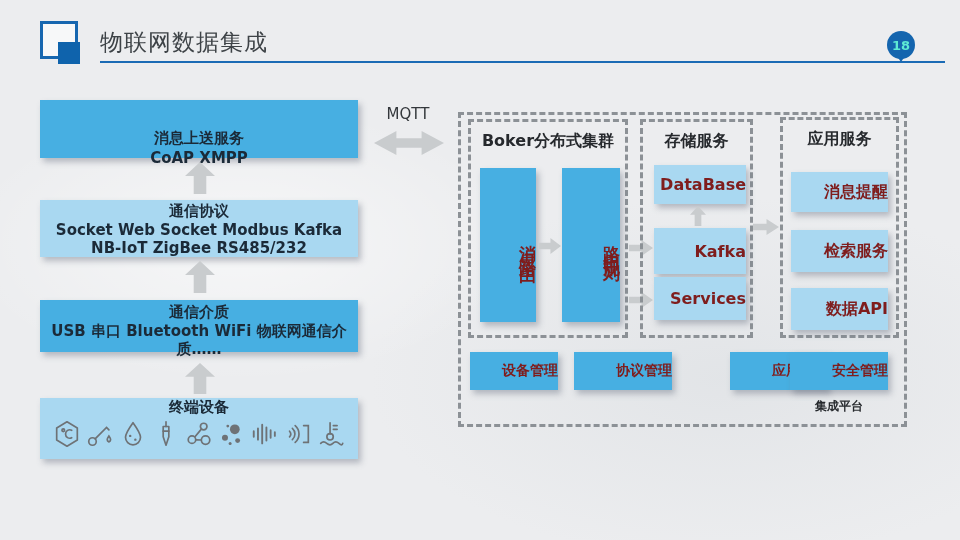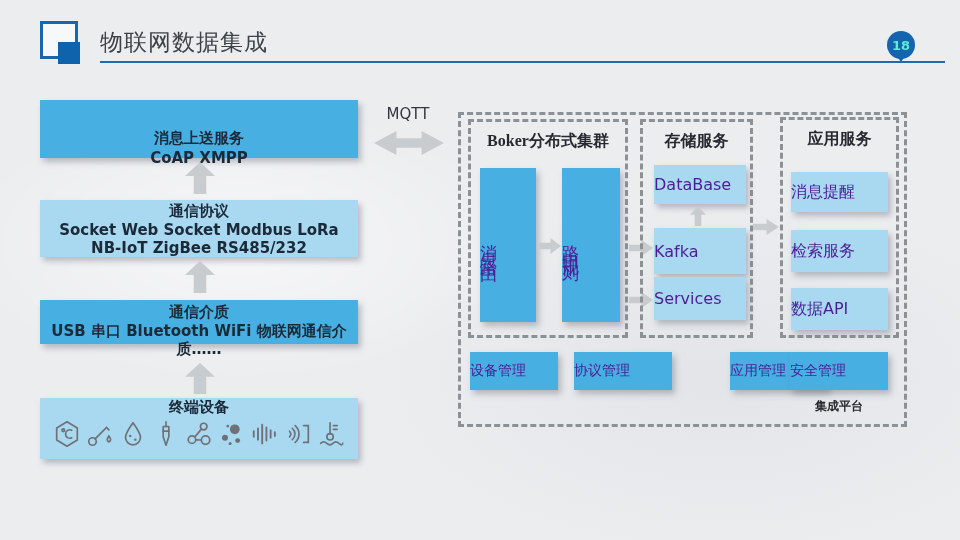--- a/index.html
+++ b/index.html
@@ -27,39 +27,39 @@
 
   
   .fbox { left:40px; width:318px; color:#1B2A38; font-weight:bold; text-align:center;
           box-shadow:3px 4px 6px rgba(110,120,135,.45); }
   .solid { background:#47AFE2; }
   .light { background:#A9D8F1; }
   .fbox .bline { font-size:15px; line-height:18.5px; padding:0 8px; }
   .b1 { top:100px; height:58px; padding-top:28px; }
   .b1 .bline { line-height:20px; }
   .b2 { top:200px; height:57px; padding-top:2px; }
-  .b3 { top:300px; height:44px; padding-top:3px; }
+  .b3 { top:300px; height:52px; padding-top:3px; }
   .b4 { top:398px; height:61px; }
   .icon-row { display:flex; justify-content:space-between; padding:2px 12px 0 12px; }
   .ticon { width:30px; height:30px; color:#6E7276; }
   .ticon svg { width:30px; height:30px; display:block; }
 
   
   .arr { background:#C9CCCE; }
   .arr-up { clip-path:polygon(50% 0, 100% 44%, 71% 44%, 71% 100%, 29% 100%, 29% 44%, 0 44%); }
   .arr-right { clip-path:polygon(0 30%, 52% 30%, 52% 0, 100% 50%, 52% 100%, 52% 70%, 0 70%); }
   .arr-double { clip-path:polygon(0 50%, 32% 0, 32% 30%, 68% 30%, 68% 0, 100% 50%, 68% 100%, 68% 70%, 32% 70%, 32% 100%); }
   .mqtt-label { left:372px; top:105px; width:72px; text-align:center; font-size:15px; color:#33373B; }
   .mqtt-arrow { left:374px; top:131px; width:70px; height:24px; }
 
   
   .dash { border:3px dashed #8C9196; background:transparent; }
   .gtitle { font-weight:bold; font-size:16px; color:#26292D; text-align:center; }
 
-  .node { color:#4c1d95; font-weight:normal; display:flex; align-items:center; justify-content:flex-start;
+  .node { color:#7f1d1d; font-weight:bold; display:flex; align-items:center; justify-content:flex-end;
           box-shadow:3px 4px 6px rgba(110,120,135,.45); font-size:16px; }
   .vtext { writing-mode:vertical-rl; text-orientation:upright; font-size:17px; letter-spacing:7px; line-height:1; }
   .mgmt { top:352px; height:38px; font-size:14px; }
   .plat-label { left:790px; top:398px; width:98px; text-align:center; font-weight:bold; font-size:12px; color:#26292D; }
 </style>
 </head>
 <body>
 
 <div class="slide">
 
@@ -74,21 +74,21 @@
 
   <div>
     <div class="abs fbox solid b1">
       <div class="bline">消息上送服务</div>
       <div class="bline">CoAP XMPP</div>
     </div>
     <div class="abs arr arr-up" style="left:185px; top:162px; width:30px; height:32px;"></div>
 
     <div class="abs fbox light b2">
       <div class="bline">通信协议</div>
-      <div class="bline">Socket Web Socket Modbus LoRa</div>
+      <div class="bline">Socket Web Socket Modbus Kafka</div>
       <div class="bline">NB-IoT ZigBee RS485/232</div>
     </div>
     <div class="abs arr arr-up" style="left:185px; top:261px; width:30px; height:32px;"></div>
 
     <div class="abs fbox solid b3">
       <div class="bline">通信介质</div>
       <div class="bline">USB 串口 Bluetooth WiFi 物联网通信介质……</div>
     </div>
     <div class="abs arr arr-up" style="left:185px; top:363px; width:30px; height:31px;"></div>
 
@@ -168,21 +168,21 @@
   <div>
     <div class="abs mqtt-label">MQTT</div>
     <div class="abs arr arr-double mqtt-arrow"></div>
   </div>
 
   <div>
     <div class="abs dash" style="left:458px; top:112px; width:449px; height:315px;"></div>
 
     <div>
       <div class="abs dash" style="left:468px; top:119px; width:160px; height:219px;"></div>
-      <div class="abs gtitle" style="left:470px; top:131px; width:156px;font-family:Liberation Serif, serif;">Boker分布式集群</div>
+      <div class="abs gtitle" style="left:470px; top:131px; width:156px;">Boker分布式集群</div>
       <div class="abs node solid" style="left:480px; top:168px; width:56px; height:154px;">
         <span class="vtext">消息路由</span>
       </div>
       <div class="abs arr arr-right" style="left:539px; top:238px; width:22px; height:16px;"></div>
       <div class="abs node solid" style="left:562px; top:168px; width:58px; height:154px;">
         <span class="vtext">路由规则</span>
       </div>
     </div>
 
     <div class="abs arr arr-right" style="left:629px; top:240px; width:24px; height:16px;"></div>

